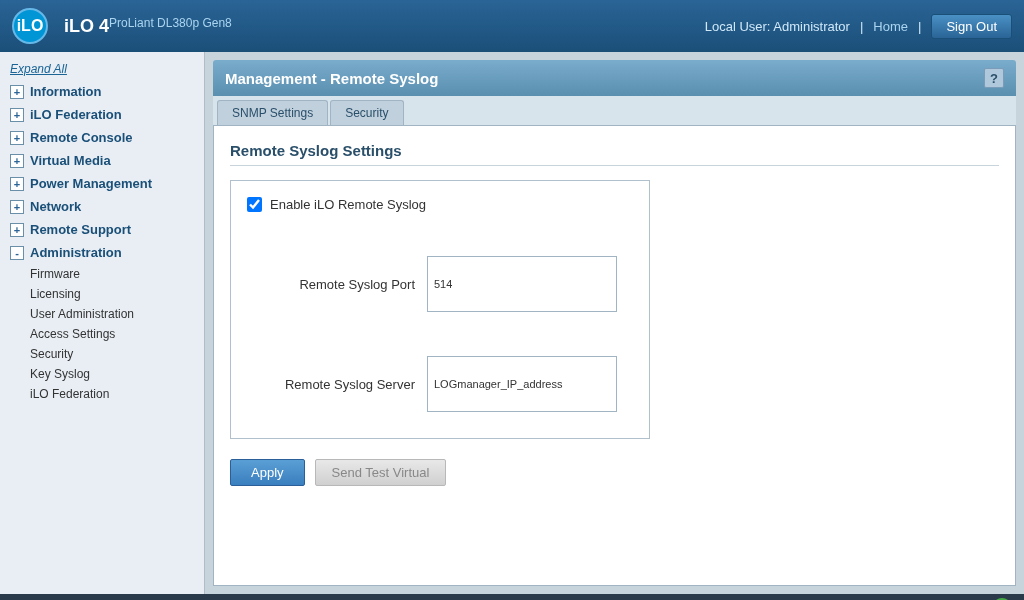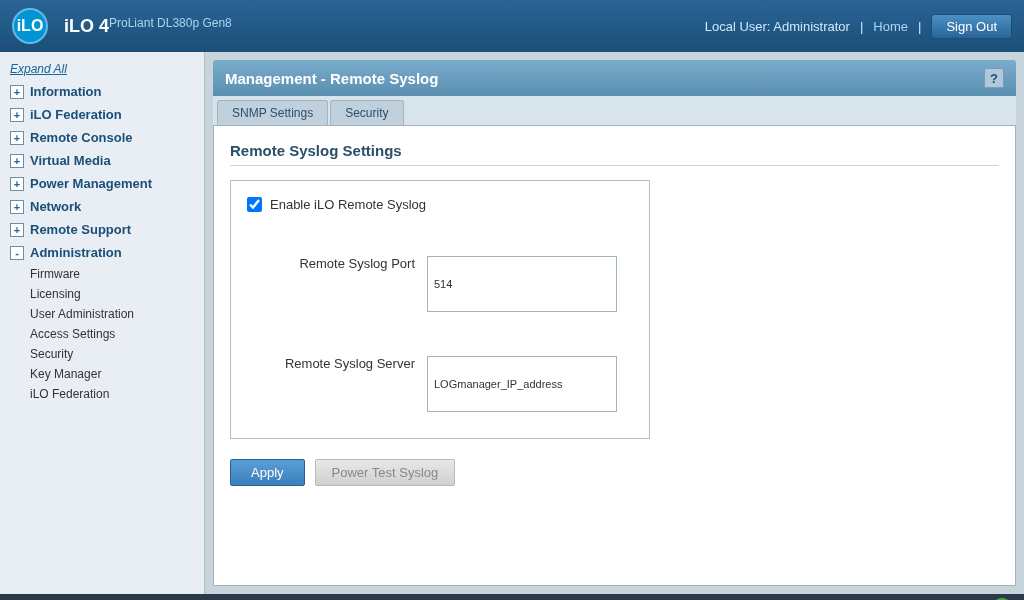--- a/index.html
+++ b/index.html
@@ -198,21 +198,21 @@
     .checkbox-row {
       display: flex;
       align-items: center;
       margin-bottom: 14px;
       gap: 8px;
     }
     .checkbox-row input[type=checkbox] { width: 15px; height: 15px; cursor: pointer; }
     .checkbox-label { font-size: 13px; color: #333; }
     .form-row {
       display: flex;
-      align-items: flex-start;
+      align-items: center;
       margin-bottom: 10px;
       margin-top: 44px;
     }
     .form-label {
       width: 180px;
       font-size: 13px;
       color: #333;
       text-align: right;
       padding-right: 12px;
     }
@@ -330,21 +330,21 @@
     <div class="nav-item-top">
       <div class="nav-toggle">-</div>
       <span>Administration</span>
     </div>
 
     <div class="nav-sub-item">Firmware</div>
     <div class="nav-sub-item">Licensing</div>
     <div class="nav-sub-item">User Administration</div>
     <div class="nav-sub-item">Access Settings</div>
     <div class="nav-sub-item">Security</div>
-    <div class="nav-sub-item">Key Manager</div>
+    <div class="nav-sub-item">Key Syslog</div>
     <div class="nav-sub-item">iLO Federation</div>
   </div>
 
   <div id="content-area">
     <div id="page-header">
       <span>Management - Remote Syslog</span>
       <button id="help-btn">?</button>
     </div>
 
     <div id="tabs-bar">
@@ -371,21 +371,21 @@
         
         <div class="form-row">
           <div class="form-label">Remote Syslog Server</div>
           <input type="text" class="form-input" value="LOGmanager_IP_address" style="">
         </div>
       </div>
 
       
       <div id="button-row">
         <button class="btn-apply">Apply</button>
-        <button class="btn-secondary">Power Test Syslog</button>
+        <button class="btn-secondary">Send Test Virtual</button>
       </div>
     </div>
   </div>
 
 </div>
 
 <div id="footer">
 
   <div class="checkmark-icon">✓</div>
 </div>

